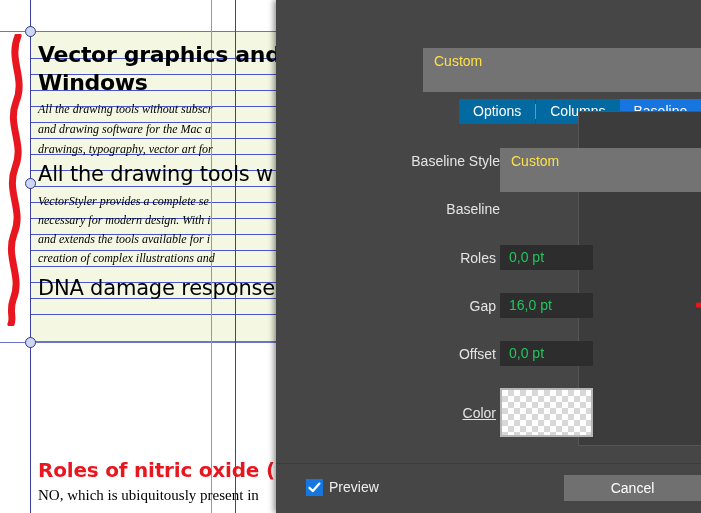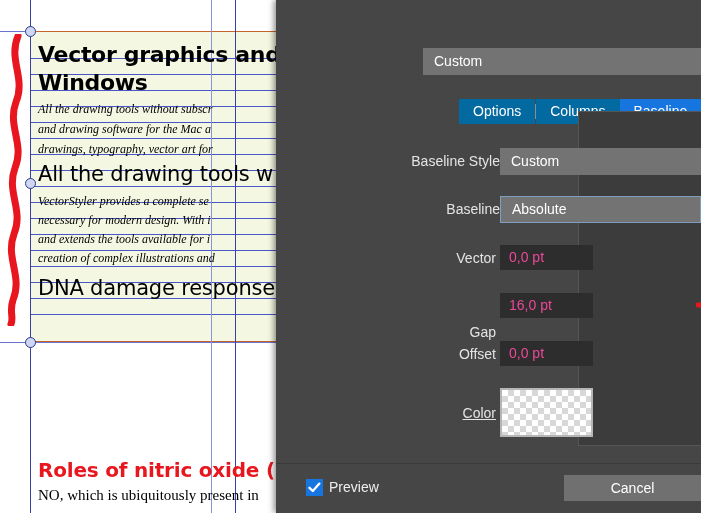--- a/index.html
+++ b/index.html
@@ -148,37 +148,37 @@
     position: absolute;
     color: #e4e4e4;
     font-size: 14px;
     line-height: 27px;
     text-align: right;
     white-space: nowrap;
   }
   .field-combo {
     position: absolute;
     background: #737373;
-    color: #ffffff;
+    color: #fde047;
     font-size: 14px;
     line-height: 27px;
     padding-left: 11px;
     box-sizing: border-box;
-    height: 27px;
+    height: 44px;
     white-space: nowrap;
     overflow: hidden;
   }
   .field-combo.focused {
     border: 1px solid #7d9ec0;
     line-height: 25px;
   }
   .field-input {
     position: absolute;
     background: #2d2d2d;
-    color: #ec4899;
+    color: #22c55e;
     font-size: 14px;
     line-height: 25px;
     padding-left: 9px;
     box-sizing: border-box;
     height: 25px;
     white-space: nowrap;
     overflow: hidden;
   }
 
   
@@ -350,26 +350,25 @@
     <div class="tab">Columns</div>
     <div class="tab active">Baseline</div>
   </div>
 
   <div class="inner-panel"></div>
 
   <div class="lbl" style="left:24px; top:148px; width:200px;">Baseline Style</div>
   <div class="field-combo" style="left:224px; top:148px; width:201px;">Custom</div>
 
   <div class="lbl" style="left:24px; top:196px; width:200px;">Baseline</div>
-  <div class="field-combo focused" style="left:224px; top:196px; width:201px;">Absolute</div>
-
-  <div class="lbl" style="left:24px; top:245px; width:196px;">Vector</div>
+
+  <div class="lbl" style="left:24px; top:245px; width:196px;">Roles</div>
   <div class="field-input" style="left:224px; top:245px; width:93px;">0,0 pt</div>
 
-  <div class="lbl" style="left:24px; top:293px; width:196px;margin-top:26px;">Gap</div>
+  <div class="lbl" style="left:24px; top:293px; width:196px;">Gap</div>
   <div class="field-input" style="left:224px; top:293px; width:93px;">16,0 pt</div>
 
   <div class="lbl" style="left:24px; top:341px; width:196px;">Offset</div>
   <div class="field-input" style="left:224px; top:341px; width:93px;">0,0 pt</div>
 
   <div class="lbl" style="left:24px; top:400px; width:196px;text-decoration:underline;">Color</div>
   <div class="swatch" style="left:224px; top:388px; width:93px; height:49px;"></div>
 
   <svg class="anno-arrow" viewBox="0 0 48 26">
     <path d="M2 14 L36 13" stroke="#e8171f" stroke-width="5" fill="none" stroke-linecap="round"></path>

